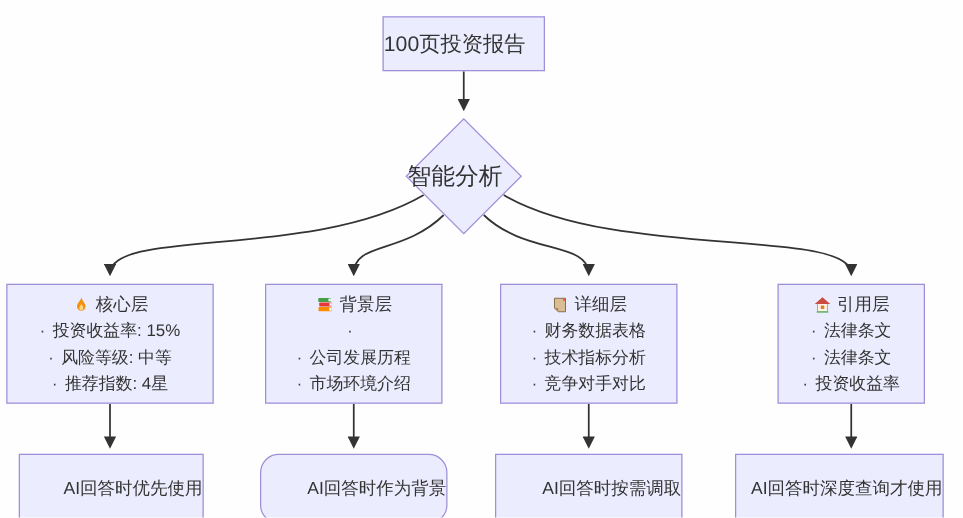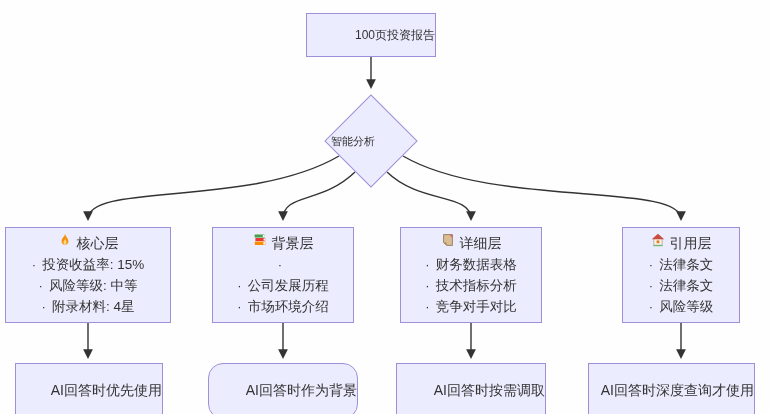--- a/index.html
+++ b/index.html
@@ -29,40 +29,40 @@
   }
   .edge{fill:none;stroke:var(--edge);stroke-width:1.4px;}
   .arrowhead{fill:var(--edge);}
   .node{
     position:absolute;
     box-sizing:border-box;
     background:var(--node-fill);
     border:1px solid var(--node-border);
     display:flex;
     align-items:center;
-    justify-content:flex-end;
-    font-size:12px;
+    justify-content:flex-start;
+    font-size:17px;
     color:var(--text);
   }
   .node-top{left:306px;top:13px;width:130px;height:44px;}
   .diamond{
     position:absolute;
     left:338px;top:108px;
     width:66px;height:66px;
     box-sizing:border-box;
     background:var(--node-fill);
     border:1px solid var(--node-border);
     transform:rotate(45deg);
   }
   .diamond-label{
     position:absolute;
-    left:303px;top:132px;
+    left:314px;top:132px;
     width:100px;height:18px;
     display:flex;align-items:center;justify-content:center;
-    font-size:11px;
+    font-size:19px;
     text-align:center;
   }
   .card{
     position:absolute;
     top:227px;height:96px;
     box-sizing:border-box;
     background:var(--node-fill);
     border:1px solid var(--node-border);
     display:flex;
     flex-direction:column;
@@ -70,21 +70,21 @@
     justify-content:center;
     font-size:13.5px;
     line-height:21px;
   }
   .card-1{left:5px;width:166px;}
   .card-2{left:212px;width:142px;}
   .card-3{left:400px;width:142px;}
   .card-4{left:622px;width:118px;}
   .card-title{
     display:flex;
-    align-items:flex-start;
+    align-items:center;
     gap:5px;
     font-size:14px;
   }
   .card-title .ic{display:inline-flex;width:14px;height:14px;}
   .line{display:flex;align-items:center;white-space:nowrap;}
   .bullet{margin-right:6px;font-size:13px;}
   .outcome{
     position:absolute;
     top:363px;height:56px;
     box-sizing:border-box;
@@ -140,21 +140,21 @@
     <div class="line">
       <span class="bullet">·</span>
       <span>投资收益率: 15%</span>
     </div>
     <div class="line">
       <span class="bullet">·</span>
       <span>风险等级: 中等</span>
     </div>
     <div class="line">
       <span class="bullet">·</span>
-      <span>附录材料: 4星</span>
+      <span>推荐指数: 4星</span>
     </div>
   </div>
 
   <div class="card card-2">
     <div class="card-title">
       <span class="ic">
         <svg viewBox="0 0 14 14" width="14" height="14">
           <rect x="1.6" y="1.4" width="10" height="3.1" rx="0.6" fill="#43a047"></rect>
           <rect x="9.8" y="1.9" width="1.8" height="2.1" fill="#ffffff"></rect>
           <rect x="2.4" y="5" width="10" height="3.1" rx="0.6" fill="#e53935"></rect>
@@ -218,21 +218,21 @@
     <div class="line">
       <span class="bullet">·</span>
       <span>法律条文</span>
     </div>
     <div class="line">
       <span class="bullet">·</span>
       <span>法律条文</span>
     </div>
     <div class="line">
       <span class="bullet">·</span>
-      <span>风险等级</span>
+      <span>投资收益率</span>
     </div>
   </div>
 
   <div class="outcome outcome-1">
     <span>AI回答时优先使用</span>
   </div>
   <div class="outcome outcome-2">
     <span>AI回答时作为背景</span>
   </div>
   <div class="outcome outcome-3">

